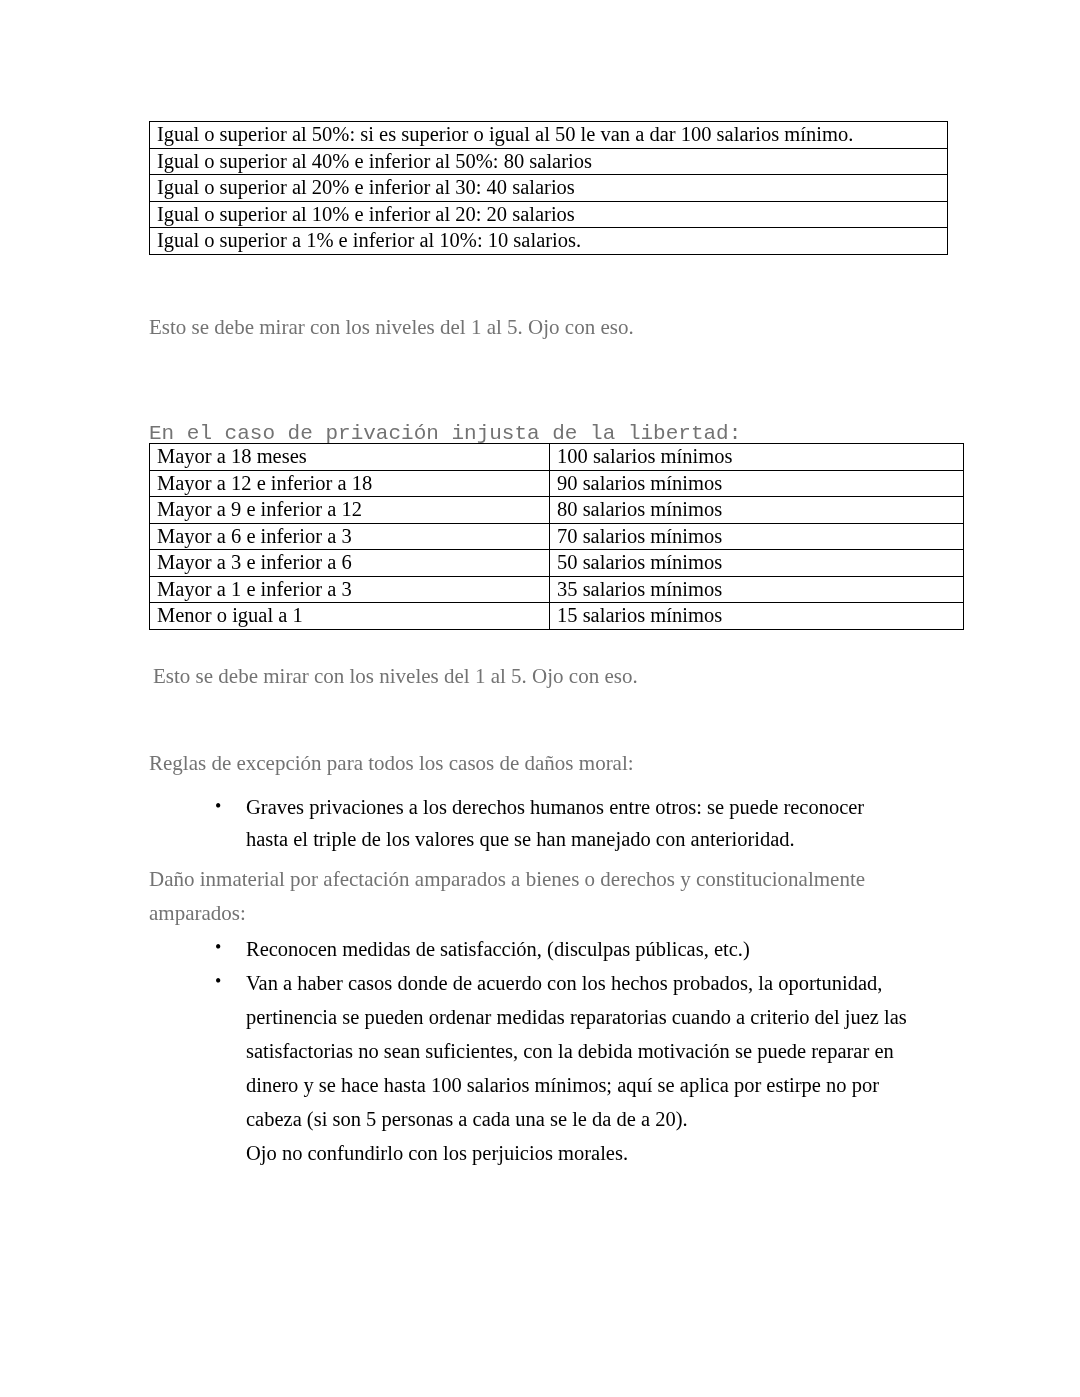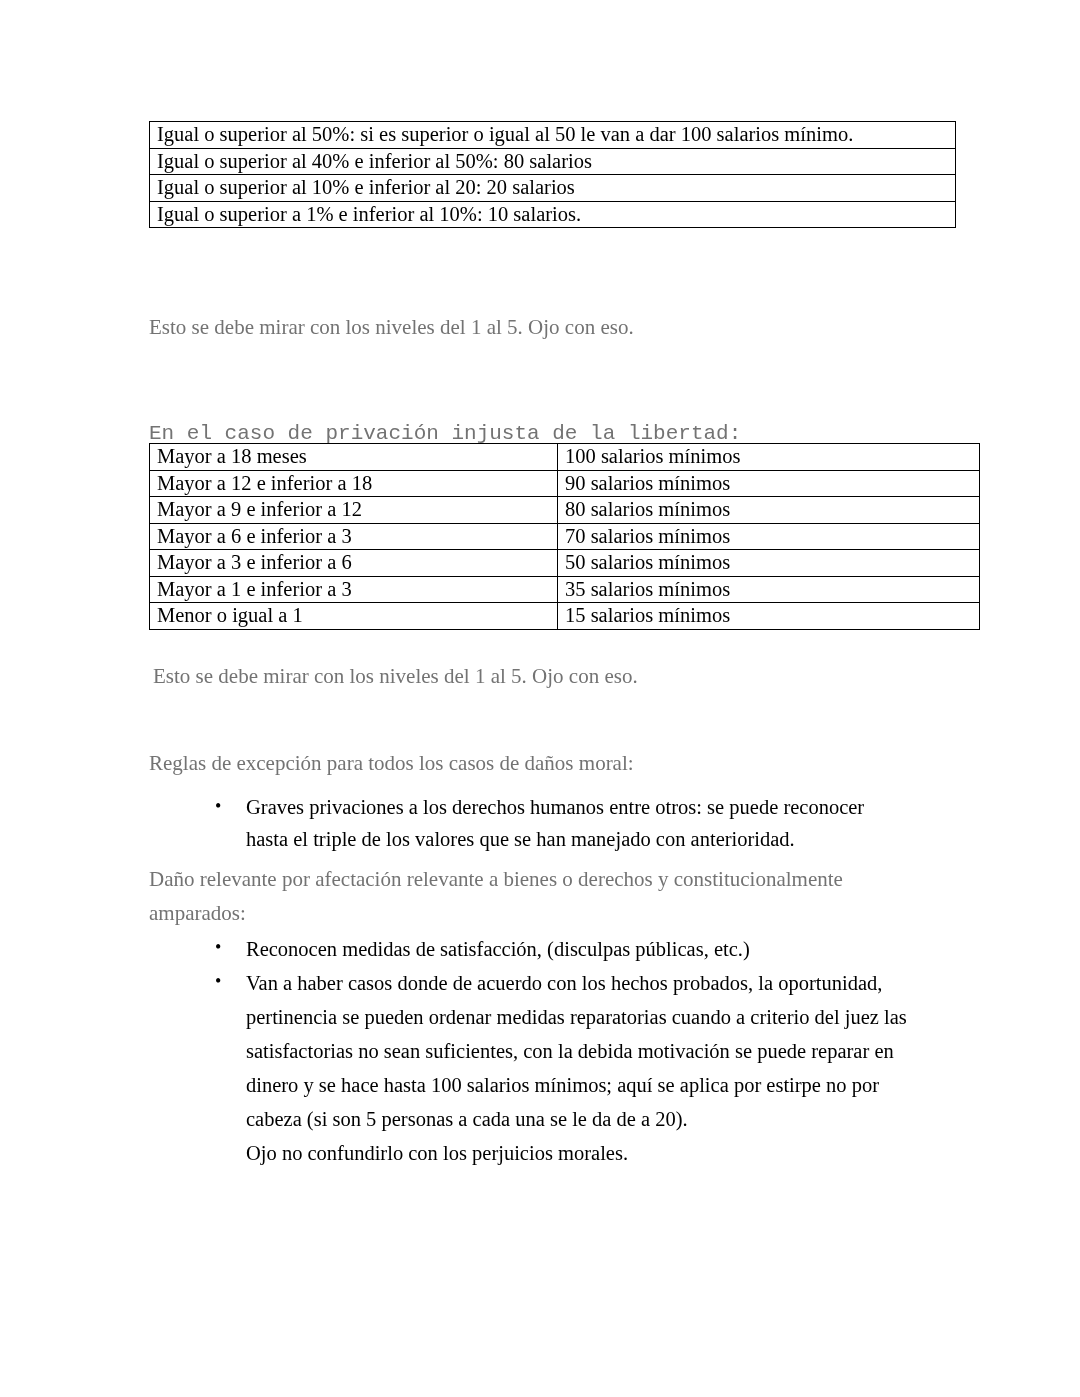--- a/index.html
+++ b/index.html
@@ -29,21 +29,21 @@
   
   .doc-table {
     position: absolute;
     border-collapse: collapse;
     table-layout: fixed;
     font-size: 20.5px;
     line-height: 1.0;
   }
   .doc-table td {
     border: 1.2px solid #000000;
-    padding: 2px 16px 3px 7px;
+    padding: 2px 8px 3px 7px;
     vertical-align: middle;
     height: 19px;
     white-space: nowrap;
     margin-top: 20px;
   }
 
   #table-porcentaje {
     left: 149px;
     top: 121px;
     width: 782px;
@@ -127,20 +127,23 @@
 
   <table id="table-porcentaje" class="doc-table">
     <tbody>
       <tr>
         <td>Igual o superior al 50%: si es superior o igual al 50 le van a dar 100 salarios mínimo.</td>
       </tr>
       <tr>
         <td>Igual o superior al 40% e inferior al 50%: 80 salarios</td>
       </tr>
       <tr>
+        <td>Igual o superior al 20% e inferior al 30: 40 salarios</td>
+      </tr>
+      <tr>
         <td>Igual o superior al 10% e inferior al 20: 20 salarios</td>
       </tr>
       <tr>
         <td>Igual o superior a 1% e inferior al 10%: 10 salarios.</td>
       </tr>
     </tbody>
   </table>
 
   <div id="p-esto-1" class="para">Esto se debe mirar con los niveles del 1 al 5. Ojo con eso.</div>
 
@@ -183,21 +186,21 @@
 
   <div id="p-reglas" class="para">Reglas de excepción para todos los casos de daños moral:</div>
 
   <ul id="list-graves" class="bullet-list">
     <li>
       <span class="bullet-dot">•</span>
       <span class="bullet-text">Graves privaciones a los derechos humanos entre otros:  se puede reconocer hasta el triple de los valores que se han manejado con anterioridad.</span>
     </li>
   </ul>
 
-  <div id="p-dano-inmaterial" class="para">Daño relevante por afectación relevante a bienes o derechos y constitucionalmente amparados:</div>
+  <div id="p-dano-inmaterial" class="para">Daño inmaterial por afectación amparados a bienes o derechos y constitucionalmente amparados:</div>
 
   <ul id="list-medidas" class="bullet-list">
     <li>
       <span class="bullet-dot">•</span>
       <span class="bullet-text">Reconocen medidas de satisfacción, (disculpas públicas, etc.)</span>
     </li>
     <li>
       <span class="bullet-dot">•</span>
       <span class="bullet-text">Van a haber casos donde de acuerdo con los hechos probados, la oportunidad, pertinencia se pueden ordenar medidas reparatorias cuando a criterio del juez las satisfactorias no sean suficientes, con la debida motivación se puede reparar en dinero y se hace hasta 100 salarios mínimos; aquí se aplica por estirpe no por cabeza (si son 5 personas a cada una se le da de a 20).</span>
       <span class="subline">Ojo no confundirlo con los perjuicios morales.</span>

